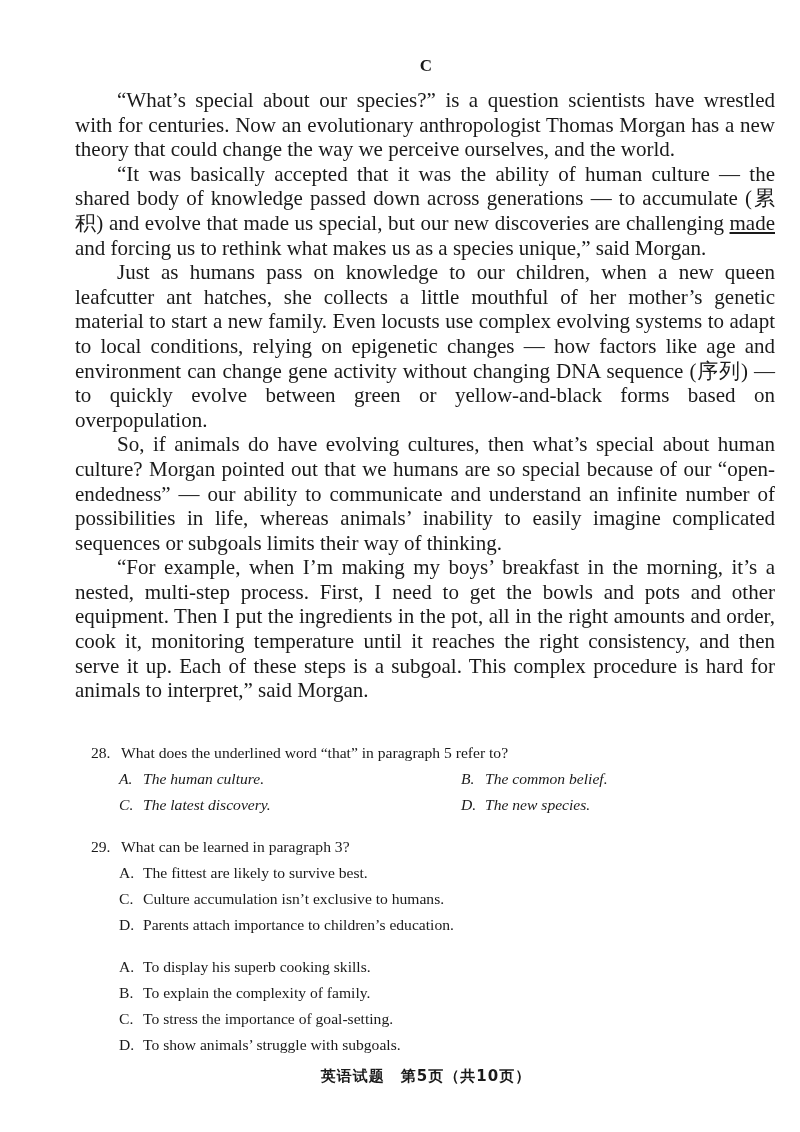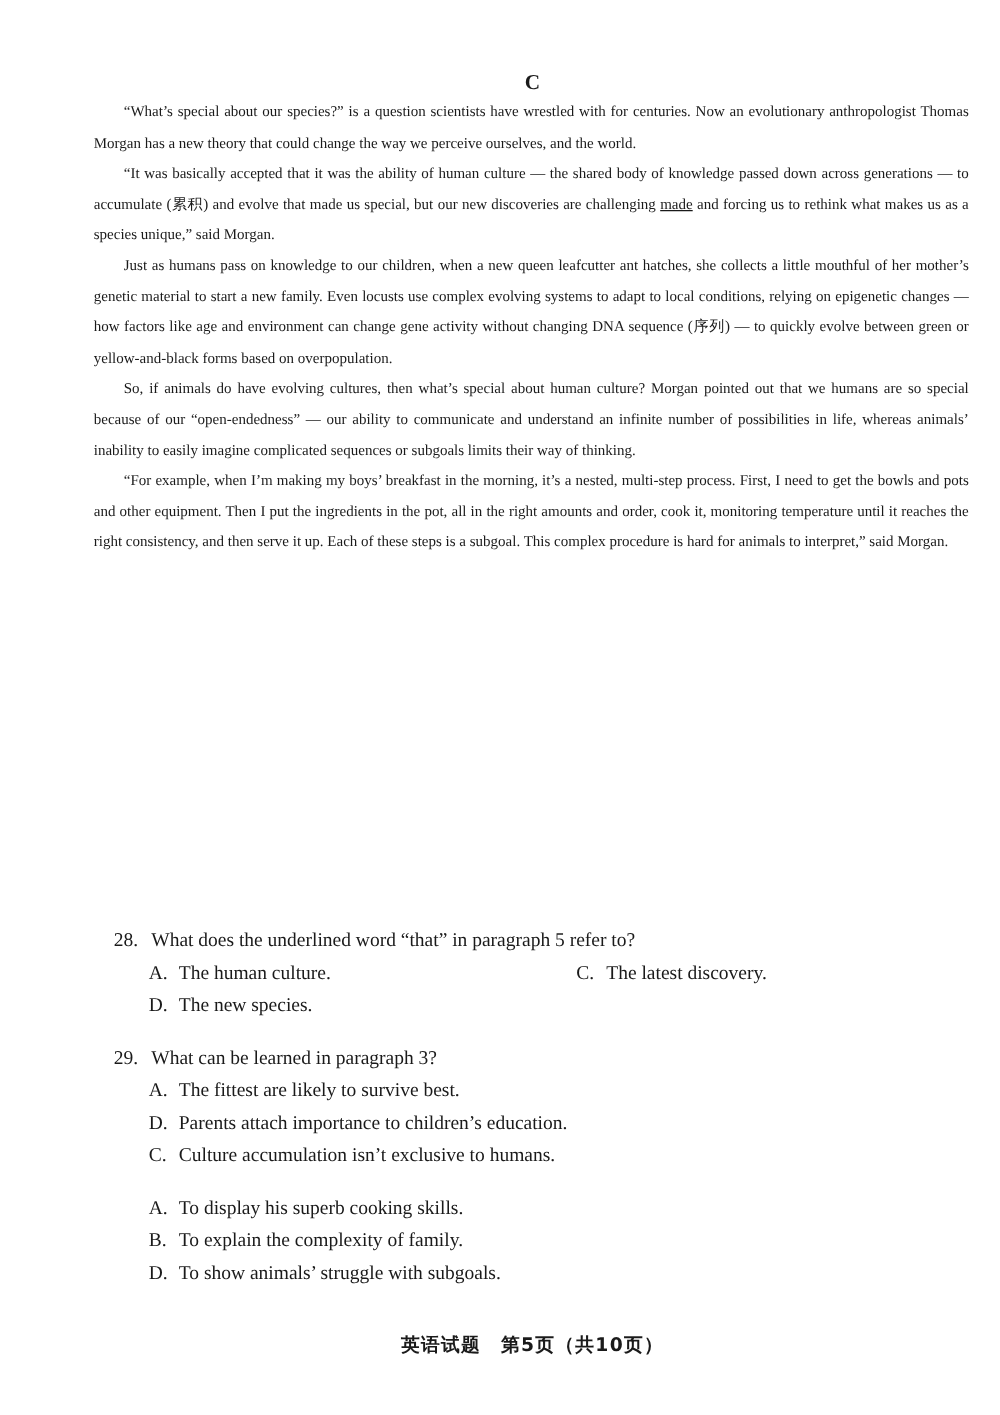--- a/index.html
+++ b/index.html
@@ -7,35 +7,35 @@
     width: 800px; height: 1132px; position: relative; overflow: hidden;
     font-family: "Liberation Serif", "DejaVu Serif", serif;
     color: #1a1a1a;
   }
   .page { position: absolute; left: 0; top: 0; width: 800px; height: 1132px; }
   .section-letter {
     position: absolute; top: 56px; left: 0; width: 852px; text-align: center;
     font-weight: bold; font-size: 17px;
   }
   .passage {
-    position: absolute; left: 75px; top: 77px; width: 700px;
-    font-size: 12px; line-height: 24.6px; text-align: justify;
+    position: absolute; left: 75px; top: 88px; width: 700px;
+    font-size: 21px; line-height: 24.6px; text-align: justify;
   }
   .passage p { margin: 0; text-indent: 2em; }
   .passage p.gap { margin-top: 2px; }
   .underline { text-decoration: underline; }
   .questions {
     position: absolute; left: 75px; top: 724px; width: 700px;
     font-size: 15.6px; line-height: 26px;
   }
   .q { margin: 16px; }
   .q-stem { display: flex; }
   .q-num { width: 30px; flex: none; }
   .opts { padding-left: 28px; }
-  .opts.two-col { display: grid; grid-template-columns: 342px 300px; }
+  .opts.two-col { display: grid; grid-template-columns: 342px 300px; font-style: italic; }
   .opt { white-space: nowrap; }
   .opt-letter { display: inline-block; width: 24px; }
   .footer {
     position: absolute; top: 1067px; left: 0; width: 852px; text-align: center;
     font-family: "DejaVu Sans", sans-serif; font-size: 15px; font-weight: bold;
     letter-spacing: 1px;
   }
 </style>
 </head>
 <body>
@@ -52,40 +52,42 @@
   </div>
 
   <div class="questions">
     <div class="q">
       <div class="q-stem">
         <span class="q-num">28.</span>
         <span>What does the underlined word “that” in paragraph 5 refer to?</span>
       </div>
       <div class="opts two-col">
         <div class="opt"><span class="opt-letter">A.</span><span>The human culture.</span></div>
+        <div class="opt"><span class="opt-letter">B.</span><span>The common belief.</span></div>
         <div class="opt"><span class="opt-letter">C.</span><span>The latest discovery.</span></div>
         <div class="opt"><span class="opt-letter">D.</span><span>The new species.</span></div>
       </div>
     </div>
 
     <div class="q">
       <div class="q-stem">
         <span class="q-num">29.</span>
         <span>What can be learned in paragraph 3?</span>
       </div>
       <div class="opts">
         <div class="opt"><span class="opt-letter">A.</span><span>The fittest are likely to survive best.</span></div>
+        <div class="opt"><span class="opt-letter">C.</span><span>Culture accumulation isn’t exclusive to humans.</span></div>
         <div class="opt"><span class="opt-letter">D.</span><span>Parents attach importance to children’s education.</span></div>
-        <div class="opt"><span class="opt-letter">C.</span><span>Culture accumulation isn’t exclusive to humans.</span></div>
       </div>
     </div>
 
     <div class="q">
       <div class="opts">
         <div class="opt"><span class="opt-letter">A.</span><span>To display his superb cooking skills.</span></div>
         <div class="opt"><span class="opt-letter">B.</span><span>To explain the complexity of family.</span></div>
+        <div class="opt"><span class="opt-letter">C.</span><span>To stress the importance of goal-setting.</span></div>
         <div class="opt"><span class="opt-letter">D.</span><span>To show animals’ struggle with subgoals.</span></div>
       </div>
     </div>
   </div>
 
   <div class="footer">英语试题　第5页（共10页）</div>
 </div>
 
 </body></html>

